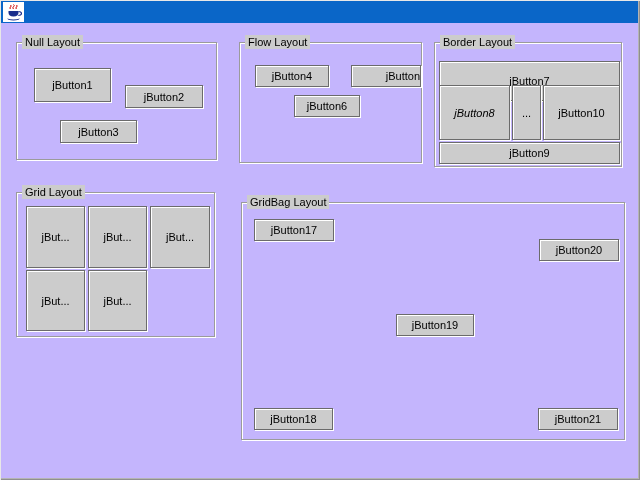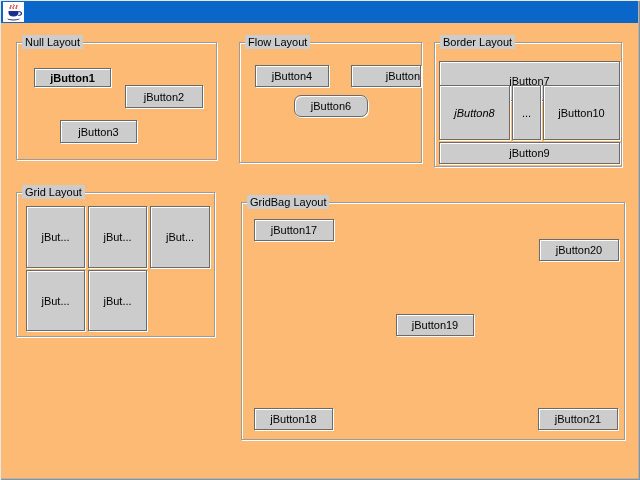--- a/index.html
+++ b/index.html
@@ -1,17 +1,17 @@
 <!DOCTYPE html>
 <html><head>
 <meta charset="utf-8">
 <style>
   html,body{margin:0;padding:0;background:#888;}
   .window{
-    position:relative;width:640px;height:480px;background:#fdba74;
+    position:relative;width:640px;height:480px;background:#c4b5fd;
     font-family:"Liberation Sans", sans-serif;font-size:11px;color:#000;
     overflow:hidden;
     box-shadow:inset 1px 1px 0 #e8e8e8, inset -1px -1px 0 #8f8f8f, inset -2px -2px 0 #b4b4b4;
   }
   .titlebar{
     position:absolute;left:1px;top:1px;width:637px;height:22px;
     background:#0a66c8;
   }
   .icon-box{
     position:absolute;left:2px;top:1px;width:21px;height:20px;background:#ffffff;
@@ -48,30 +48,30 @@
         <path d="M11.5 1 q1.5 1 0 2 q-1.5 1 0 2" stroke="#cc0000" stroke-width="1" fill="none"></path>
         <path d="M3.5 7 h10 v1.5 q0 4 -5 4 q-5 0 -5 -4 z" fill="#1a2e8c"></path>
         <path d="M13.5 7.5 q3 0.2 3 2 q0 1.8 -3.2 2" stroke="#1a2e8c" stroke-width="1.2" fill="none"></path>
         <path d="M2 14.5 q6.5 2.2 13 0 l-1.5 1.3 q-5 1.5 -10 0 z" fill="#1a2e8c"></path>
       </svg>
     </div>
   </div>
 
   <div class="panel" style="left:16px;top:42px;width:199px;height:116px;">
     <span class="ptitle">Null Layout</span>
-    <div class="btn" style="left:17px;top:25px;width:77px;height:19px;font-weight:bold;">jButton1</div>
+    <div class="btn" style="left:17px;top:25px;width:77px;height:34px;">jButton1</div>
     <div class="btn" style="left:108px;top:42px;width:78px;height:23px;">jButton2</div>
     <div class="btn" style="left:43px;top:77px;width:77px;height:23px;">jButton3</div>
   </div>
 
   <div class="panel" style="left:239px;top:42px;width:181px;height:119px;">
     <span class="ptitle">Flow Layout</span>
     <div class="btn" style="left:15px;top:22px;width:74px;height:22px;">jButton4</div>
     <div class="btn" style="left:111px;top:22px;width:70px;height:22px;padding-left:40px;">jButton5</div>
-    <div class="btn" style="left:54px;top:52px;width:74px;height:22px;border-radius:7px;">jButton6</div>
+    <div class="btn" style="left:54px;top:52px;width:66px;height:22px;">jButton6</div>
   </div>
 
   <div class="panel" style="left:434px;top:42px;width:186px;height:123px;">
     <span class="ptitle">Border Layout</span>
     <div class="btn" style="left:4px;top:18px;width:181px;height:40px;text-align:right;">jButton7</div>
     <div class="btn" style="left:4px;top:42px;width:71px;height:55px;font-style:italic;">jButton8</div>
     <div class="btn" style="left:77px;top:42px;width:29px;height:55px;">...</div>
     <div class="btn" style="left:108px;top:42px;width:77px;height:55px;">jButton10</div>
     <div class="btn" style="left:4px;top:99px;width:181px;height:22px;">jButton9</div>
   </div>

